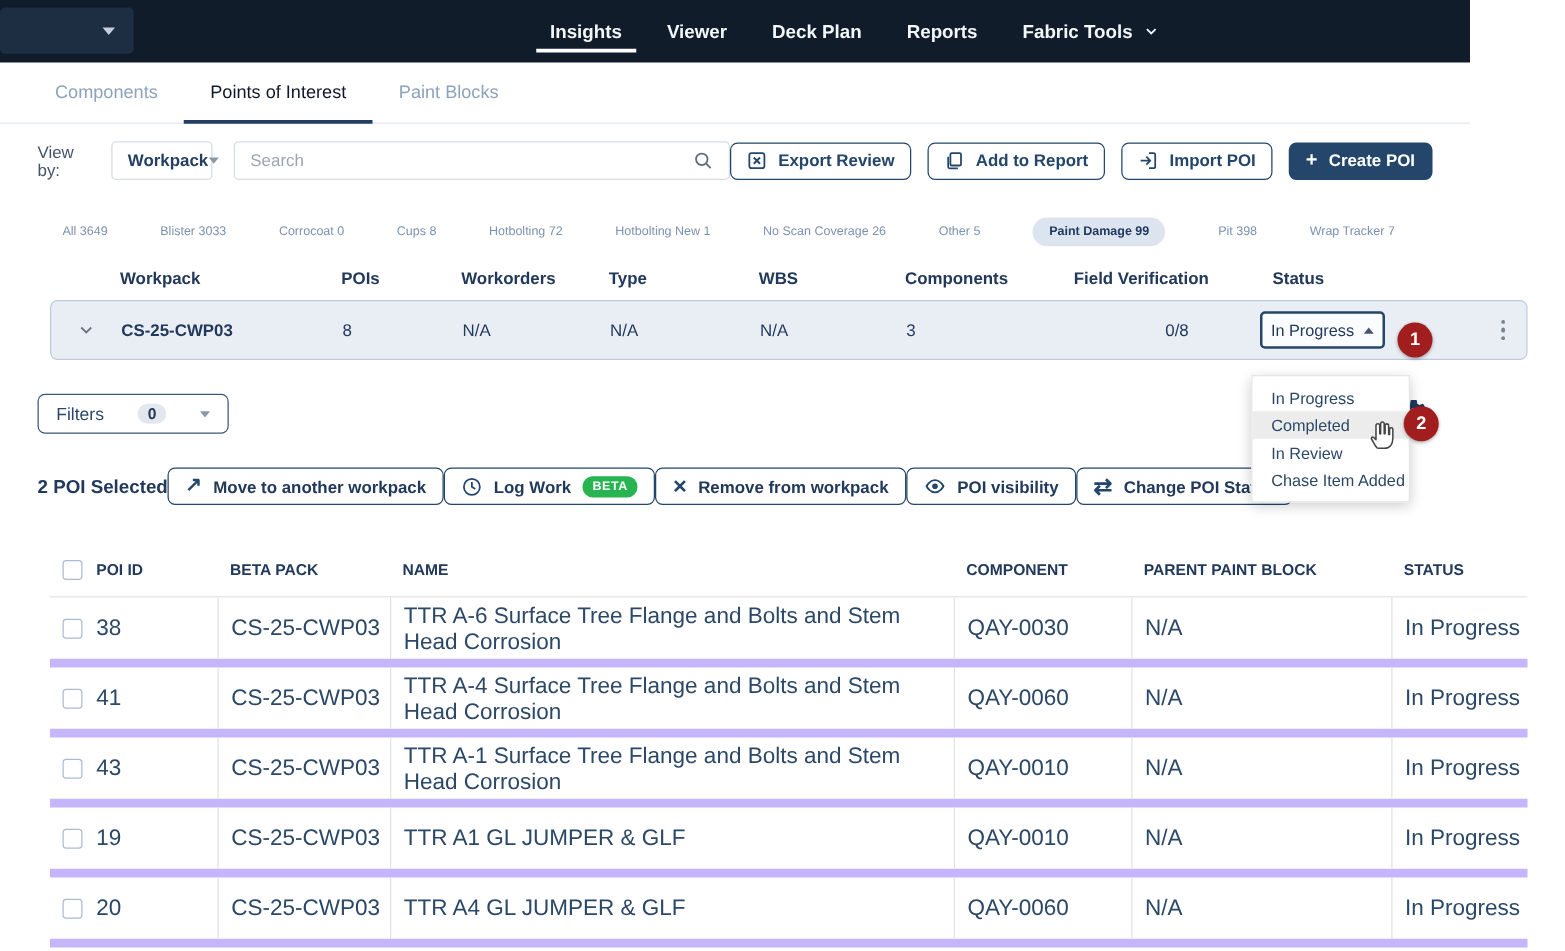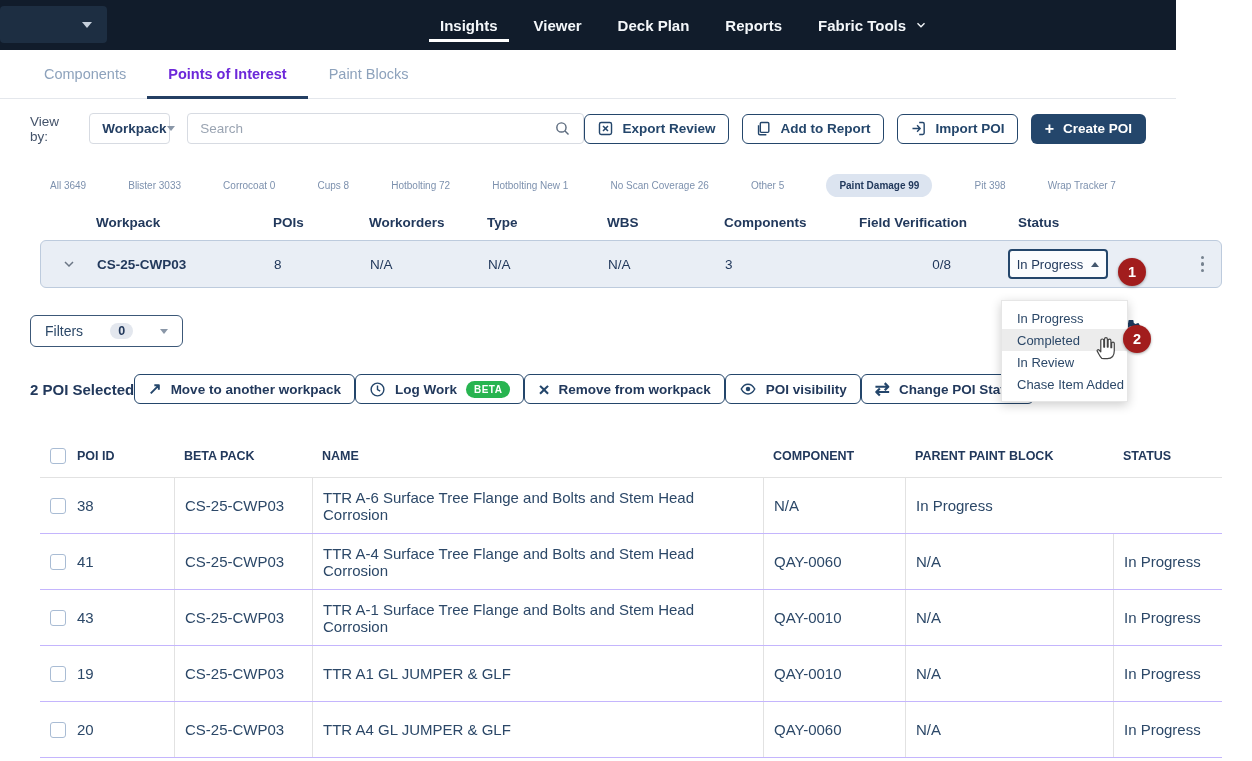--- a/index.html
+++ b/index.html
@@ -17,21 +17,21 @@
   .main-nav { position:absolute; left:429px; top:0; height:50px; display:flex; }
   .nav-item { padding:0 11px; margin-right:14px; display:flex; align-items:center; gap:8px;
     color:#f4f7fa; font-weight:bold; font-size:15px; position:relative; cursor:pointer; }
   .nav-item.active::after { content:""; position:absolute; left:0; right:0; bottom:8px;
     height:3.5px; background:#fff; }
 
   
   .tabsbar { height:49px; border-bottom:1px solid #e4e7ec; display:flex; padding-left:23px; }
   .tab { padding:0 21px; display:flex; align-items:center; font-size:14.5px;
     color:#8da2bc; position:relative; cursor:pointer; }
-  .tab.active { color:#6d28d9; font-weight:bold; }
+  .tab.active { color:#0f172a; font-weight:normal; }
   .tab.active::after { content:""; position:absolute; left:0; right:0; bottom:-1px;
     height:3.5px; background:#243f63; }
 
   
   .toolbar { margin:14px 30px 0 30px; display:flex; align-items:center; }
   .viewby-label { font-size:13.5px; color:#445once4; color:#44536a; margin-right:9px; }
   .select { width:81px; height:31px; border:1px solid #d7dbe2; border-radius:4px;
     display:flex; align-items:center; justify-content:space-between; padding:0 9px 0 12px;
     font-size:13.5px; font-weight:bold; color:#243f63; cursor:pointer; background:#fff; }
   .caret-down-g { width:0; height:0; border-left:4.5px solid transparent;
@@ -99,22 +99,22 @@
   .beta-pill { background:#28b450; color:#fff; font-size:10px; font-weight:bold;
     border-radius:9px; padding:3px 8px; letter-spacing:.5px; }
   .icon-glyph { font-size:16px; line-height:1; color:#24466b; }
 
   
   .poi-table { margin:31px 30px 0 40px; width:1182px; }
   .pt-cols { display:grid; grid-template-columns:134px 138px 451px 142px 208px 109px; }
   .pt-header { height:43px; align-items:center; border-bottom:1px solid #e2e2e2;
     font-weight:bold; font-size:12.5px; color:#22395c; }
   .pt-header > div { padding-left:10px; display:flex; align-items:center; gap:11px; }
-  .pt-row { height:56px; align-items:stretch; border-bottom:1px solid #c4b5fd;
-    font-size:15px; color:#2c4868; }
+  .pt-row { height:56px; align-items:stretch; border-bottom:7px solid #c4b5fd;
+    font-size:18px; color:#2c4868; }
   .pt-row > div { display:flex; align-items:center; padding-left:10px; gap:11px; }
   .pt-row > div + div { border-left:1px solid #e2e2e2; }
   .checkbox { width:16px; height:16px; border:1.5px solid #a9bcd4; border-radius:3px;
     background:#fff; flex:0 0 16px; cursor:pointer; }
 
   
   .status-menu { position:absolute; left:1001px; top:300px; width:127px; background:#fff;
     border:1px solid #e6e6e6; box-shadow:0 3px 10px rgba(0,0,0,.2); z-index:20;
     padding:6px 0; }
   .status-menu-item { height:22px; display:flex; align-items:center; padding-left:15px;
@@ -308,20 +308,21 @@
       <div>STATUS</div>
     </div>
 
     <div class="pt-cols pt-row">
       <div>
           <span class="checkbox"></span>
         <span>38</span>
         </div>
       <div>CS-25-CWP03</div>
       <div>TTR A-6 Surface Tree Flange and Bolts and Stem Head Corrosion</div>
+      <div>QAY-0030</div>
       <div>N/A</div>
       <div>In Progress</div>
     </div>
 
     <div class="pt-cols pt-row">
       <div>
           <span class="checkbox"></span>
         <span>41</span>
         </div>
       <div>CS-25-CWP03</div>

